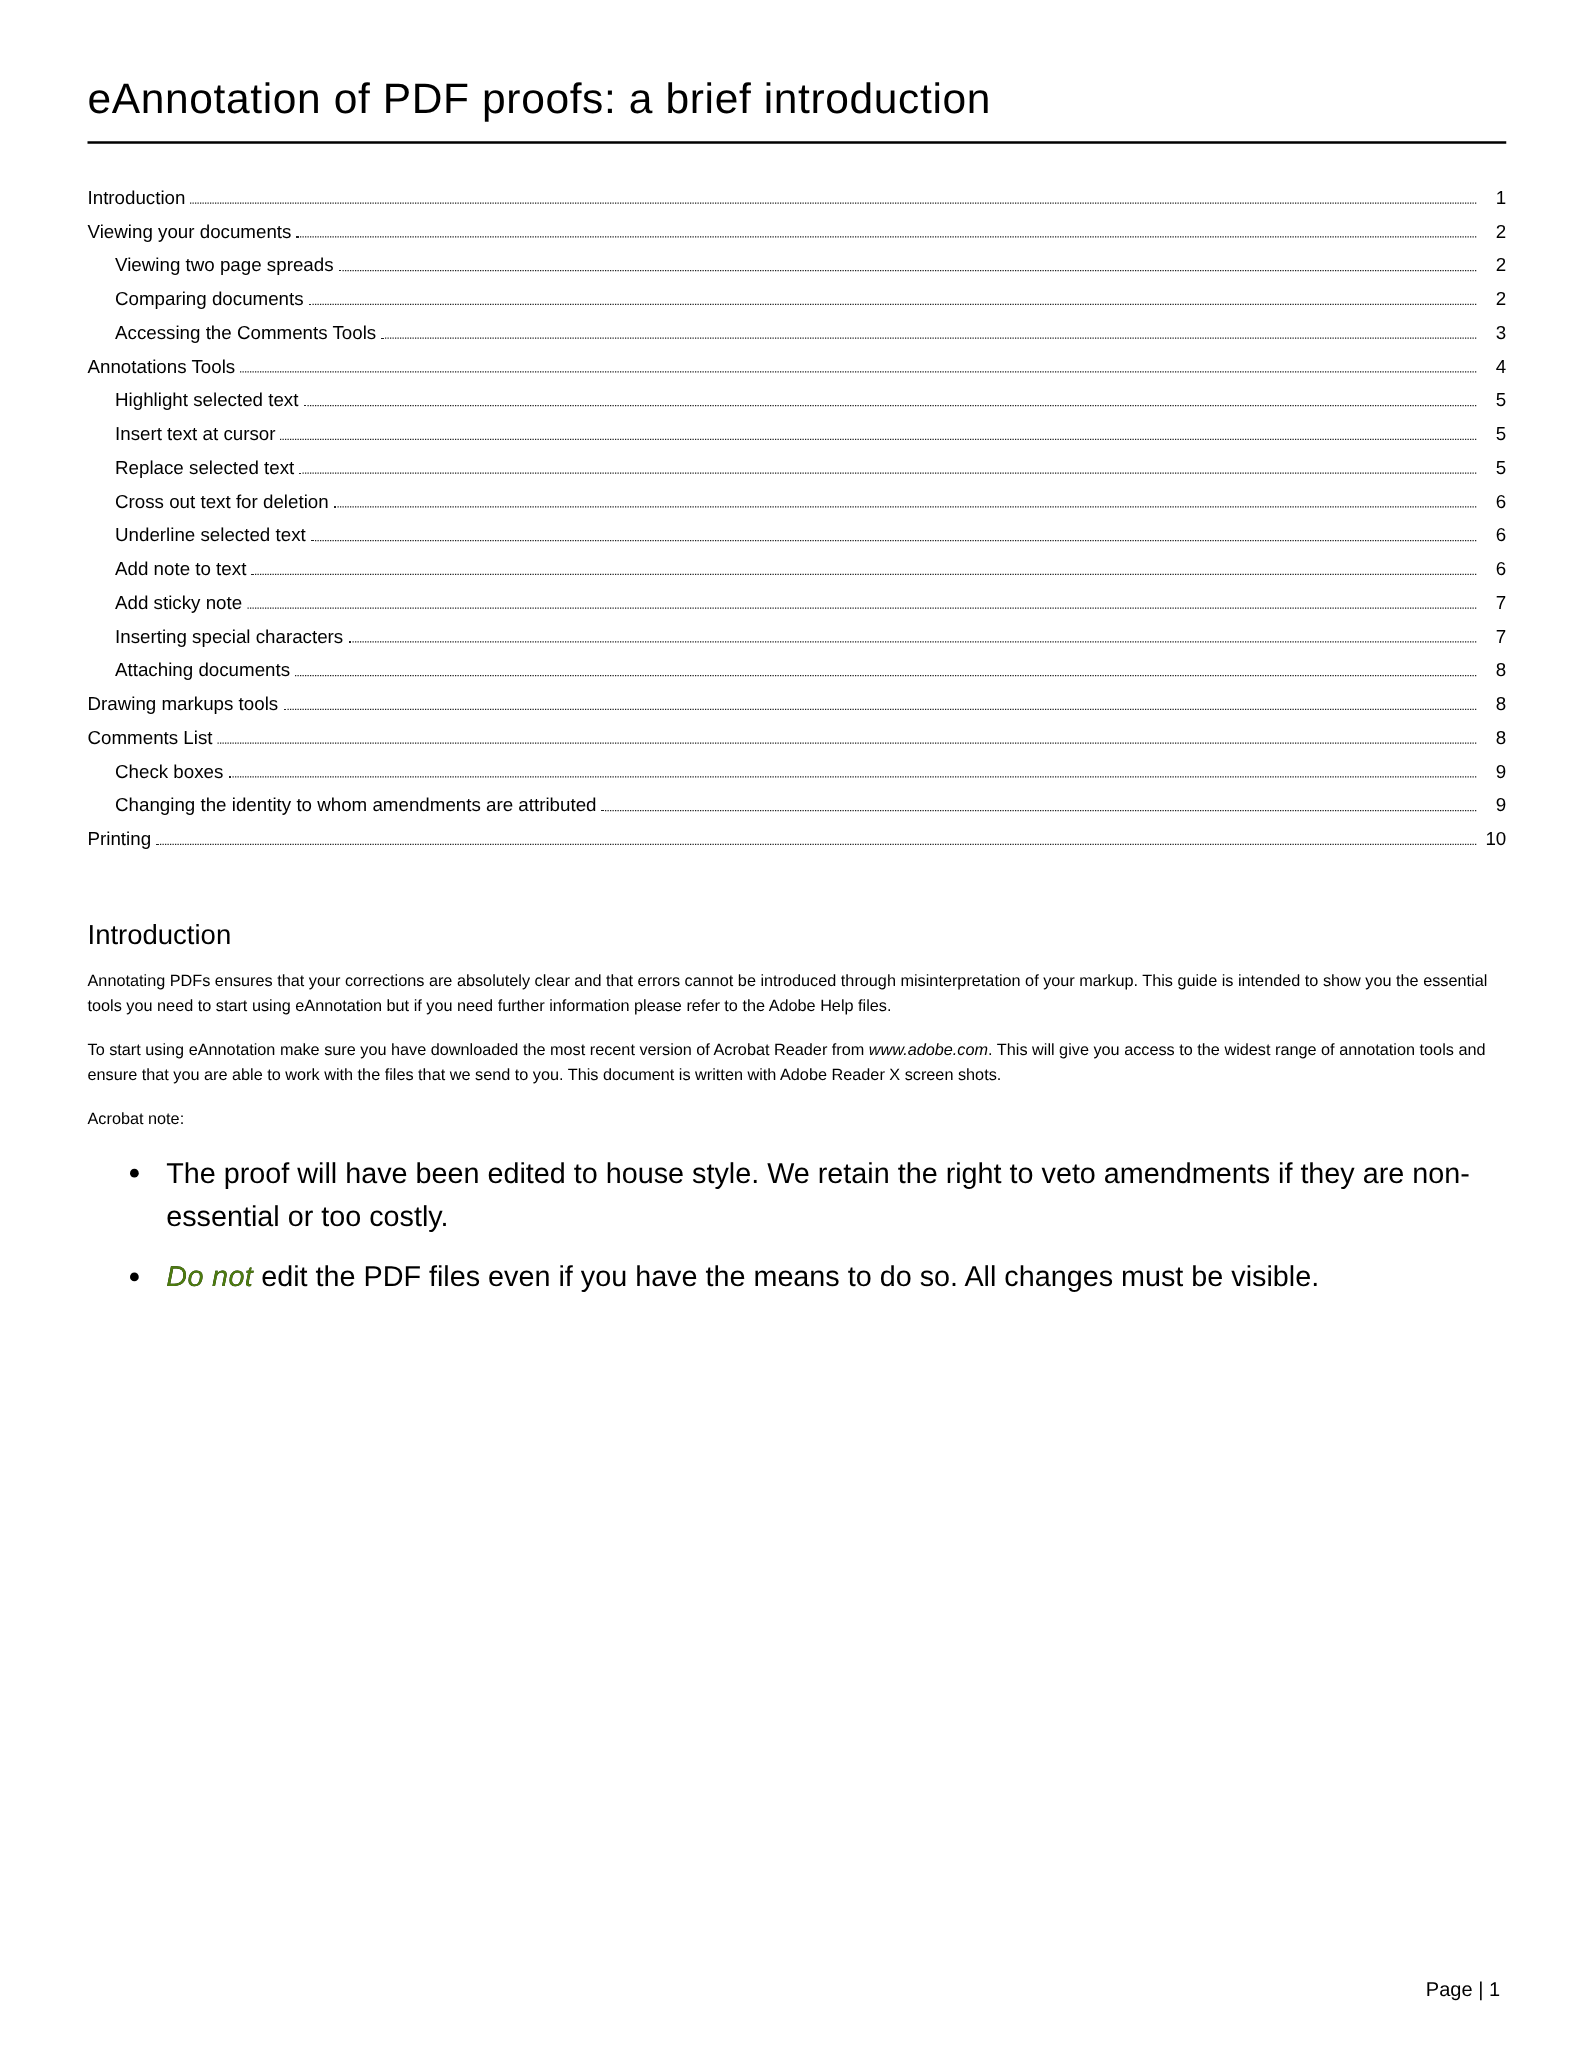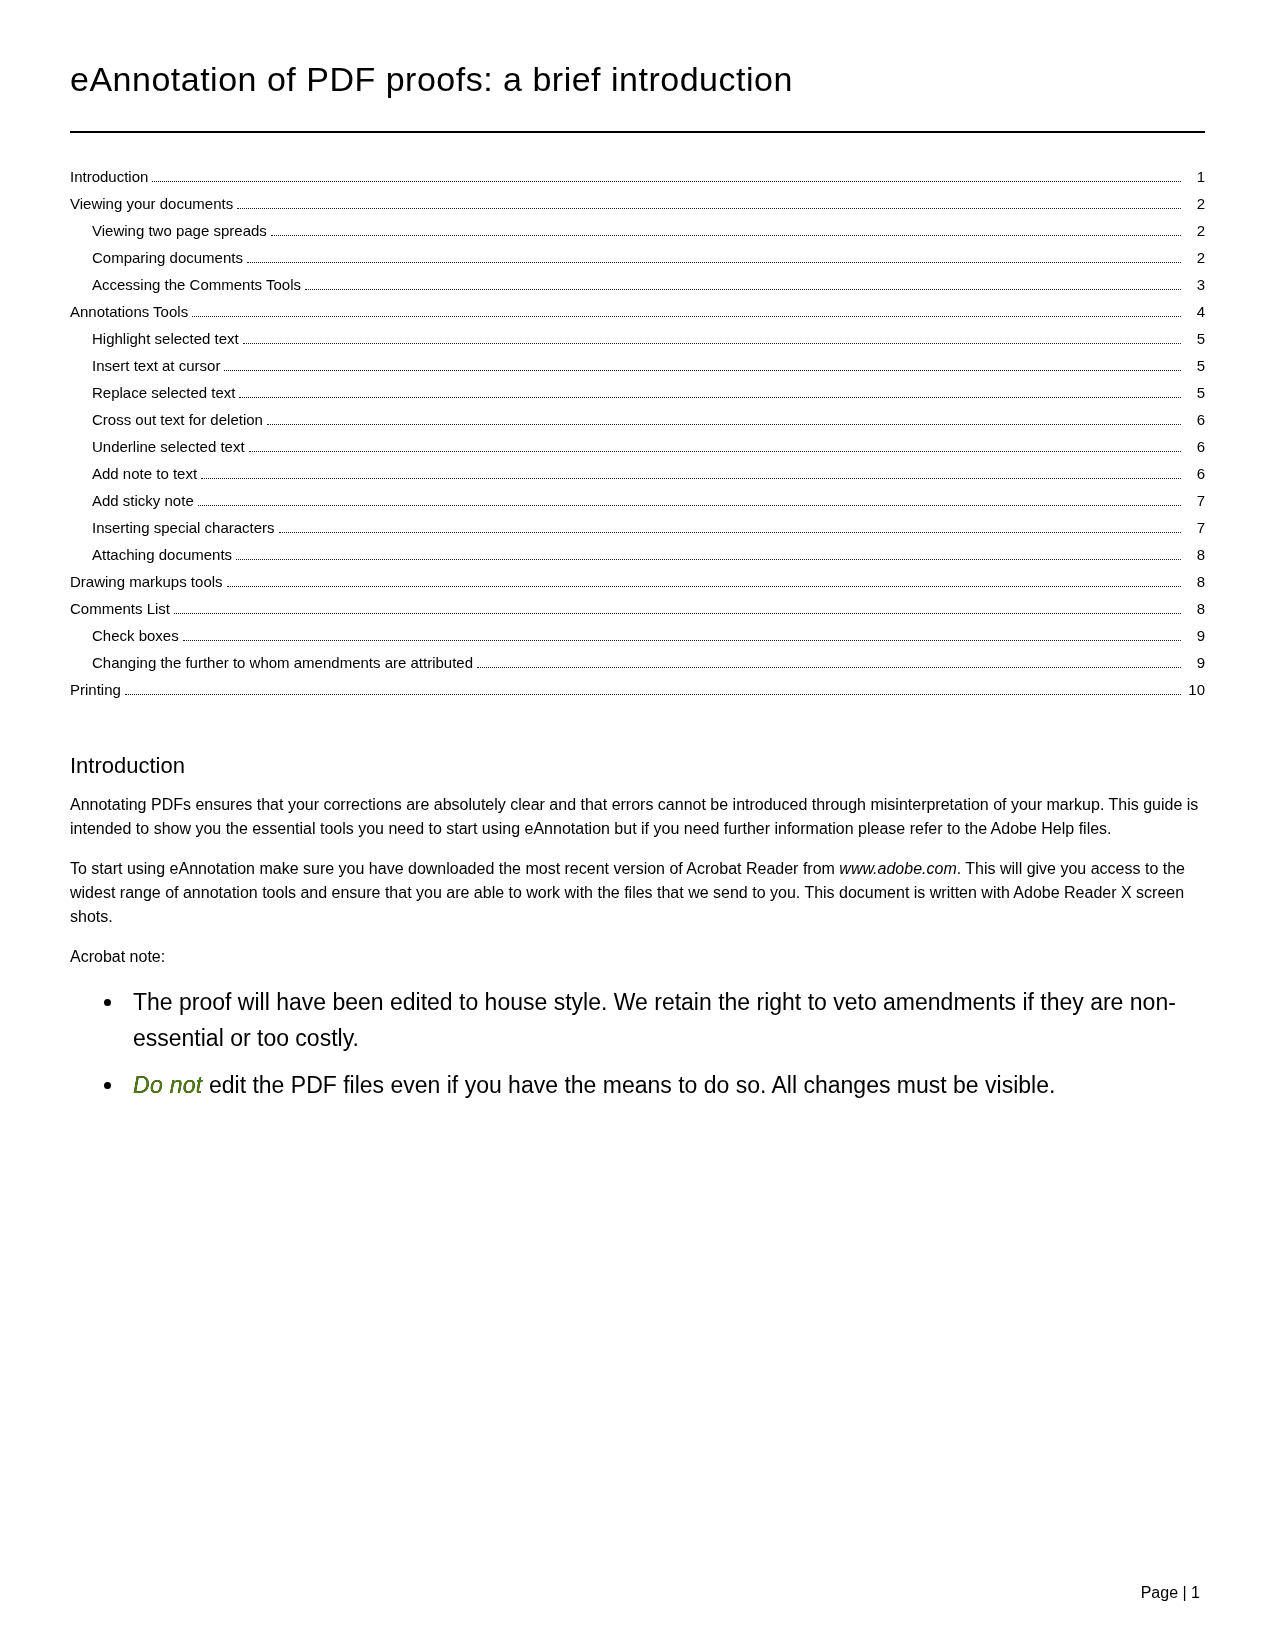--- a/index.html
+++ b/index.html
@@ -7,21 +7,21 @@
   body {
     font-family: "Lucida Sans", "Lucida Sans Unicode", "Lucida Grande", Verdana, sans-serif;
     color: #000;
     padding: 60px 70px 40px 70px;
     position: relative;
   }
   .title {
     font-size: 34px;
     font-weight: 400;
     letter-spacing: 0.5px;
-    padding-bottom: 32px;
+    padding-bottom: 14px;
     border-bottom: 2px solid #000;
     margin-bottom: 30px;
   }
   .toc { margin-bottom: 50px; }
   .toc-row {
     display: flex;
     align-items: baseline;
     font-size: 15px;
     line-height: 1.8;
     white-space: nowrap;
@@ -34,21 +34,21 @@
     margin: 0 4px 4px 4px;
     min-width: 10px;
   }
   .toc-page { flex: 0 0 auto; text-align: right; min-width: 20px; }
   .section-heading {
     font-size: 22px;
     font-weight: 400;
     margin: 30px 0 14px 0;
   }
   .body-text {
-    font-size: 16px;
+    font-size: 13px;
     line-height: 1.5;
     margin-bottom: 16px;
   }
   .body-text .bold-italic { font-weight: 400; font-style: italic; }
   ul.notes { list-style: disc; padding-left: 55px; }
   ul.notes li {
     font-size: 23px;
     line-height: 1.55;
     margin-bottom: 12px;
     padding-left: 8px;
@@ -157,21 +157,21 @@
       <span class="toc-label">Comments List</span>
       <span class="toc-dots"></span>
       <span class="toc-page">8</span>
     </div>
     <div class="toc-row indent-1">
       <span class="toc-label">Check boxes</span>
       <span class="toc-dots"></span>
       <span class="toc-page">9</span>
     </div>
     <div class="toc-row indent-1">
-      <span class="toc-label">Changing the further to whom amendments are attributed</span>
+      <span class="toc-label">Changing the identity to whom amendments are attributed</span>
       <span class="toc-dots"></span>
       <span class="toc-page">9</span>
     </div>
     <div class="toc-row">
       <span class="toc-label">Printing</span>
       <span class="toc-dots"></span>
       <span class="toc-page">10</span>
     </div>
   </nav>
 

